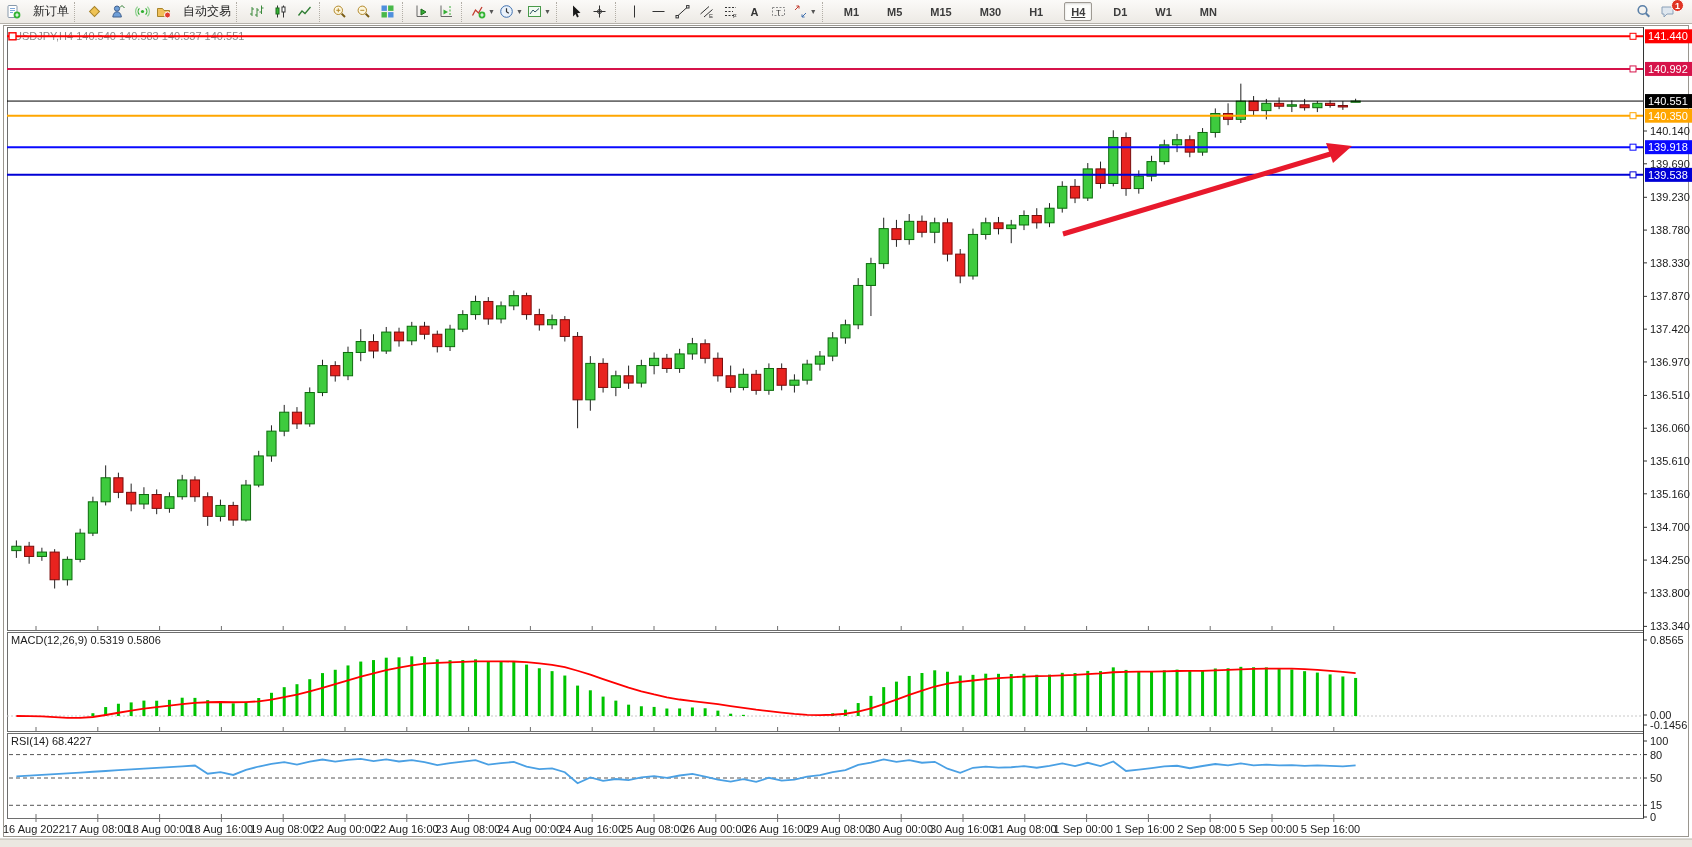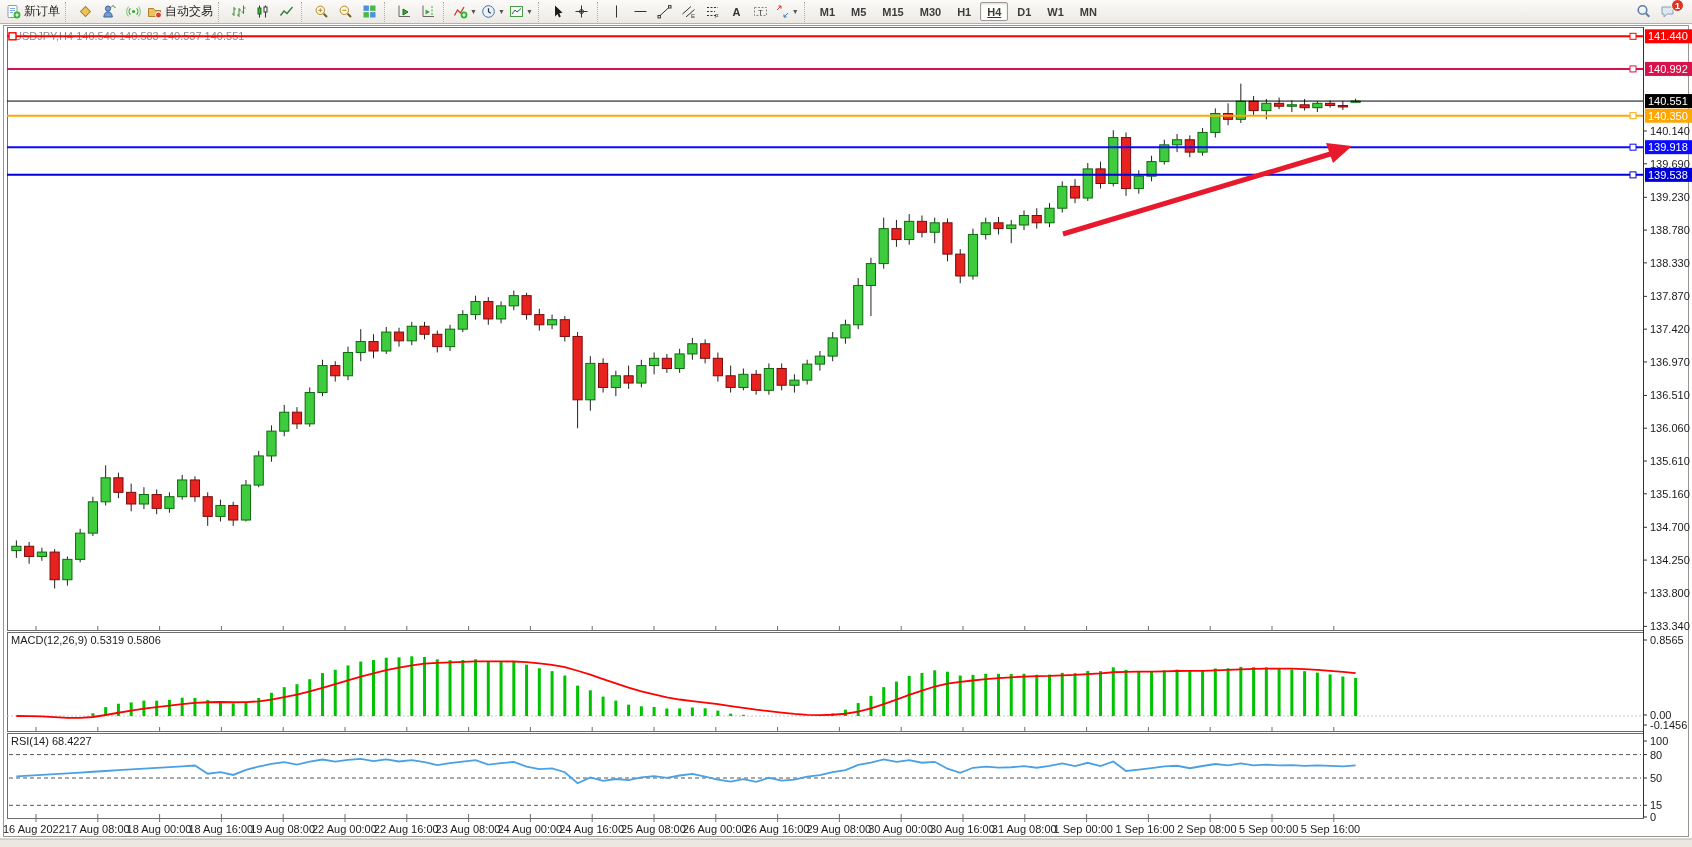--- a/index.html
+++ b/index.html
@@ -6,26 +6,26 @@
   *{box-sizing:border-box;}
   .app{position:relative;width:1692px;height:847px;background:#fff;overflow:hidden;
        font-family:"Liberation Sans",sans-serif;}
   
   .toolbar{position:absolute;left:0;top:0;width:1692px;height:24px;
     background:linear-gradient(#fbfaf8,#edeae5);border-bottom:1px solid #b5b1aa;
     display:flex;align-items:center;padding:0 4px;z-index:5;}
   .tb-item{display:inline-flex;align-items:center;justify-content:center;
     height:20px;min-width:22px;margin:0 1px;border:1px solid transparent;border-radius:2px;
     color:#333;font-size:12px;cursor:default;}
-  .tb-item .lbl{margin-left:3px;font-size:12px;color:#222;}
+  .tb-item .lbl{margin-left:12px;font-size:12px;color:#222;}
   .tb-item svg{display:block;}
   .caret{font-size:7px;color:#555;margin-left:2px;}
   .sep{width:5px;height:20px;margin:0 3px;border-left:1px dotted #b2aea6;}
   .tf-btn{display:inline-flex;align-items:center;justify-content:center;height:19px;
-    padding:0 6px;margin:0 1px;font-size:11px;font-weight:bold;color:#3c3c3c;
+    padding:0 6px;margin:0 7px;font-size:11px;font-weight:bold;color:#3c3c3c;
     border:1px solid transparent;border-radius:2px;}
   .tf-btn.active{background:#fdfdfb;border:1px solid #9e9a93;box-shadow:inset 0 1px 2px rgba(0,0,0,.15);text-decoration:underline;}
   .tb-right{margin-left:auto;display:flex;align-items:center;}
   .chat-wrap{position:relative;margin-right:10px;}
   .chat-badge{position:absolute;top:-4px;right:-7px;background:#e03424;color:#fff;
     border-radius:50%;width:13px;height:13px;font-size:9px;line-height:13px;
     text-align:center;border:1px solid #fff;font-weight:bold;}
   
   #chart-svg{position:absolute;left:0;top:0;}
   #chart-svg text{font-family:"Liberation Sans",sans-serif;}

